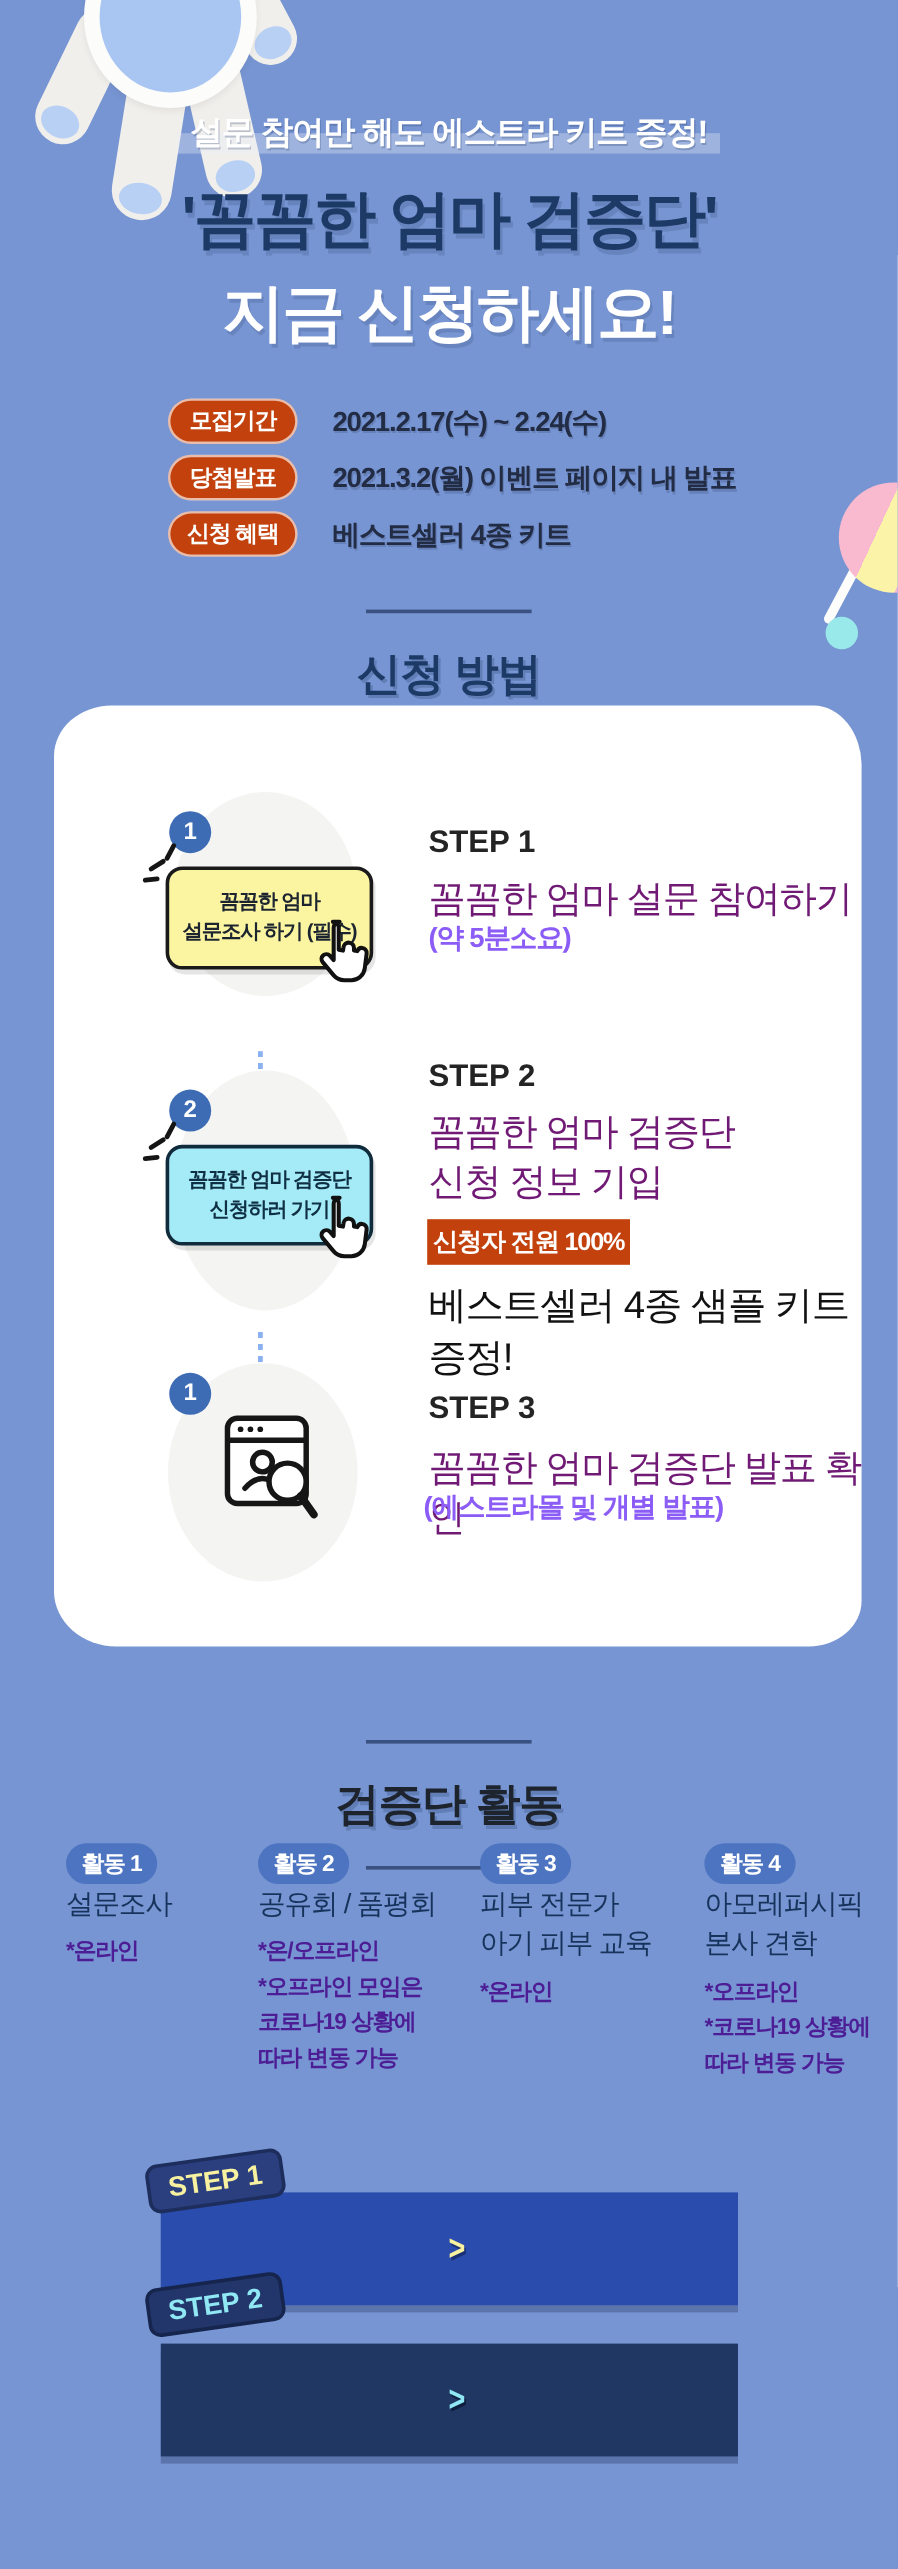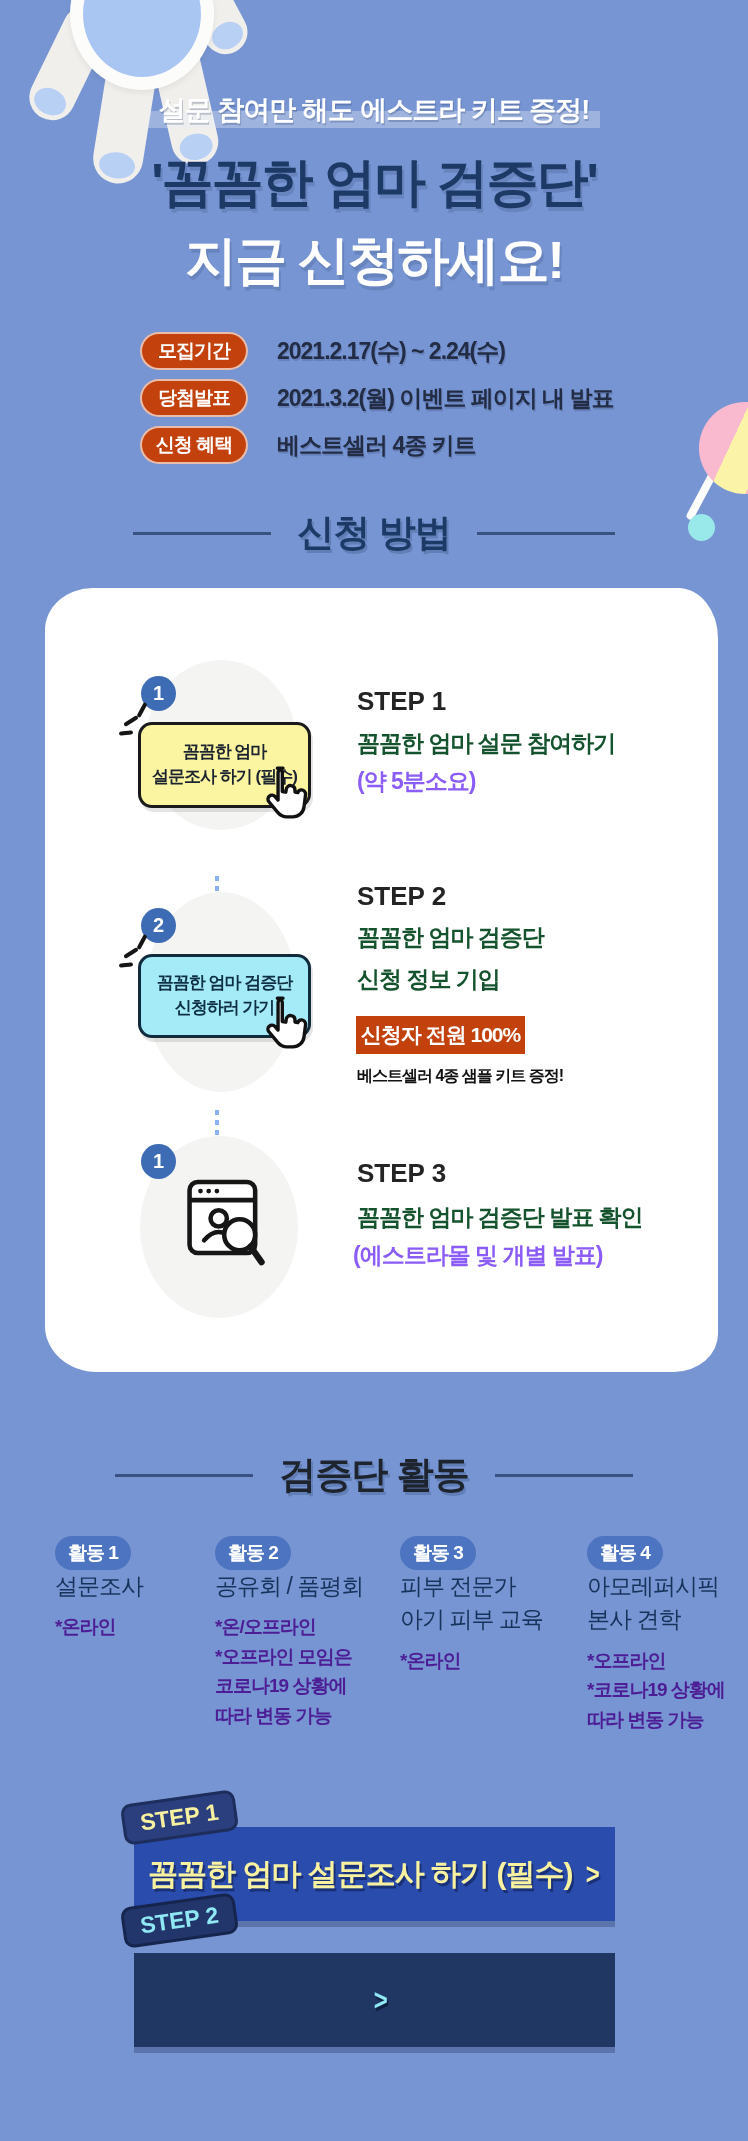--- a/index.html
+++ b/index.html
@@ -22,43 +22,43 @@
   .tagline-bar{position:absolute;top:111px;left:148px;width:452px;height:17px;background:rgba(232,238,249,.35);}
   .tagline{position:absolute;top:92px;left:0;width:100%;text-align:center;font-size:27px;font-weight:800;color:#ffffff;letter-spacing:-1px;text-shadow:1px 2px 0 rgba(30,50,95,.25);}
   .title1{position:absolute;top:148px;left:0;width:100%;text-align:center;font-size:52px;font-weight:800;color:#1d3a66;letter-spacing:-2px;text-shadow:2px 4px 0 rgba(20,40,80,.15);}
   .title2{position:absolute;top:226px;left:0;width:100%;text-align:center;font-size:52px;font-weight:800;color:#ffffff;letter-spacing:-2px;text-shadow:2px 4px 0 rgba(20,40,80,.15);}
   .info-row{position:absolute;left:140px;display:flex;align-items:center;}
   .ir0{top:332px;} .ir1{top:379px;} .ir2{top:426px;}
   .info-pill{width:104px;height:34px;background:#c2410c;border:2px solid rgba(255,255,255,.65);border-radius:19px;color:#fff;font-size:19px;font-weight:700;display:flex;align-items:center;justify-content:center;letter-spacing:-1px;}
   .info-value{margin-left:29px;font-size:23px;font-weight:800;color:#222c44;letter-spacing:-1px;text-shadow:1px 2px 0 rgba(25,40,75,.18);}
 
   
-  .section-heading{position:absolute;left:0;width:100%;display:flex;align-items:center;justify-content:center;gap:26px;font-size:37px;font-weight:800;letter-spacing:-1px;text-shadow:2px 3px 0 rgba(25,45,85,.22);}
+  .section-heading{position:absolute;left:0;width:100%;display:flex;align-items:center;justify-content:center;gap:26px;font-size:37px;font-weight:800;letter-spacing:-1px;text-shadow:2px 3px 0 rgba(25,45,85,.22);flex-direction:column;}
   .heading-line{width:138px;height:3px;background:#3a5282;}
   .h-method{top:508px;color:#1d3a66;}
   .h-activity{top:1450px;color:#1e242e;}
 
   
   .card{position:absolute;left:45px;top:588px;width:673px;height:784px;background:#ffffff;border-radius:48px 40px 44px 52px / 42px 50px 38px 46px;}
   .blob{position:absolute;background:#f4f4f3;border-radius:50%;}
   .step-badge{position:absolute;width:35px;height:35px;border-radius:50%;background:#3d6cb5;color:#fff;font-size:20px;font-weight:700;display:flex;align-items:center;justify-content:center;z-index:3;}
   .step-btn{position:absolute;z-index:2;border-radius:14px;display:flex;flex-direction:column;align-items:center;justify-content:center;font-size:17px;font-weight:800;line-height:1.45;letter-spacing:-1px;text-align:center;box-shadow:2px 4px 0 rgba(0,0,0,.10);}
   .btn-yellow{background:#fbf5a1;border:3px solid #1a1a1a;color:#1c2430;}
   .btn-cyan{background:#a5ebf7;border:3px solid #0f2b3c;color:#0f3044;}
   .burst{position:absolute;width:30px;height:30px;z-index:3;}
   .burst span{position:absolute;background:#151515;height:4px;border-radius:2px;}
   .burst .b1{width:16px;top:0;left:13px;transform:rotate(-62deg);}
   .burst .b2{width:16px;top:11px;left:2px;transform:rotate(-32deg);}
   .burst .b3{width:14px;top:23px;left:-2px;transform:rotate(-6deg);}
   .cursor{position:absolute;z-index:4;}
   .step-title{position:absolute;font-size:26px;font-weight:800;color:#242424;}
-  .step-desc{position:absolute;font-size:23px;font-weight:700;color:#14532d;letter-spacing:-1px;}
+  .step-desc{position:absolute;font-size:31px;font-weight:400;color:#701a75;letter-spacing:-1px;}
   .step-sub{position:absolute;font-size:23px;font-weight:700;color:#8b5cf6;letter-spacing:-1px;}
   .highlight{position:absolute;background:#c2410c;color:#fff;font-size:21px;font-weight:800;display:flex;align-items:center;justify-content:center;letter-spacing:-1px;}
-  .bonus{position:absolute;font-size:16px;font-weight:700;color:#121212;letter-spacing:-1px;}
+  .bonus{position:absolute;font-size:32px;font-weight:400;color:#121212;letter-spacing:-1px;}
   .dotted-arrow{position:absolute;width:20px;height:46px;}
   .dotted-arrow::before{content:"";position:absolute;left:8px;top:0;width:4px;height:28px;background:repeating-linear-gradient(#8ab2f2 0 5px,transparent 5px 10px);}
   .dotted-arrow::after{content:"";position:absolute;left:4px;top:28px;width:11px;height:11px;border-right:4px solid #8ab2f2;border-bottom:4px solid #8ab2f2;transform:rotate(45deg);}
 
   
   .act-col{position:absolute;top:1536px;}
   .ac0{left:55px;width:150px;} .ac1{left:215px;width:180px;} .ac2{left:400px;width:172px;} .ac3{left:587px;width:165px;}
   .act-badge{display:inline-block;background:#4d74c0;color:#fff;font-size:19px;font-weight:700;padding:4px 13px;border-radius:17px;letter-spacing:-1px;}
   .act-title{font-size:23px;font-weight:400;color:#17335c;line-height:1.45;letter-spacing:-1px;}
   .act-title div{min-height:33px;}
@@ -227,21 +227,20 @@
       </div>
     <div class="act-notes">
       <div>*오프라인</div>
       <div>*코로나19 상황에</div>
       <div>따라 변동 가능</div>
     </div>
   </div>
 
   <div class="cta-tab tab1">STEP 1</div>
   <div class="cta-btn cta1">
-    <span>꼼꼼한 엄마 설문조사 하기 (필수)</span>
     <span class="cta-arrow">&gt;</span>
   </div>
   <div class="cta-tab tab2">STEP 2</div>
   <div class="cta-btn cta2">
     <span class="cta-arrow">&gt;</span>
   </div>
 
 </div>
 
 </body></html>

